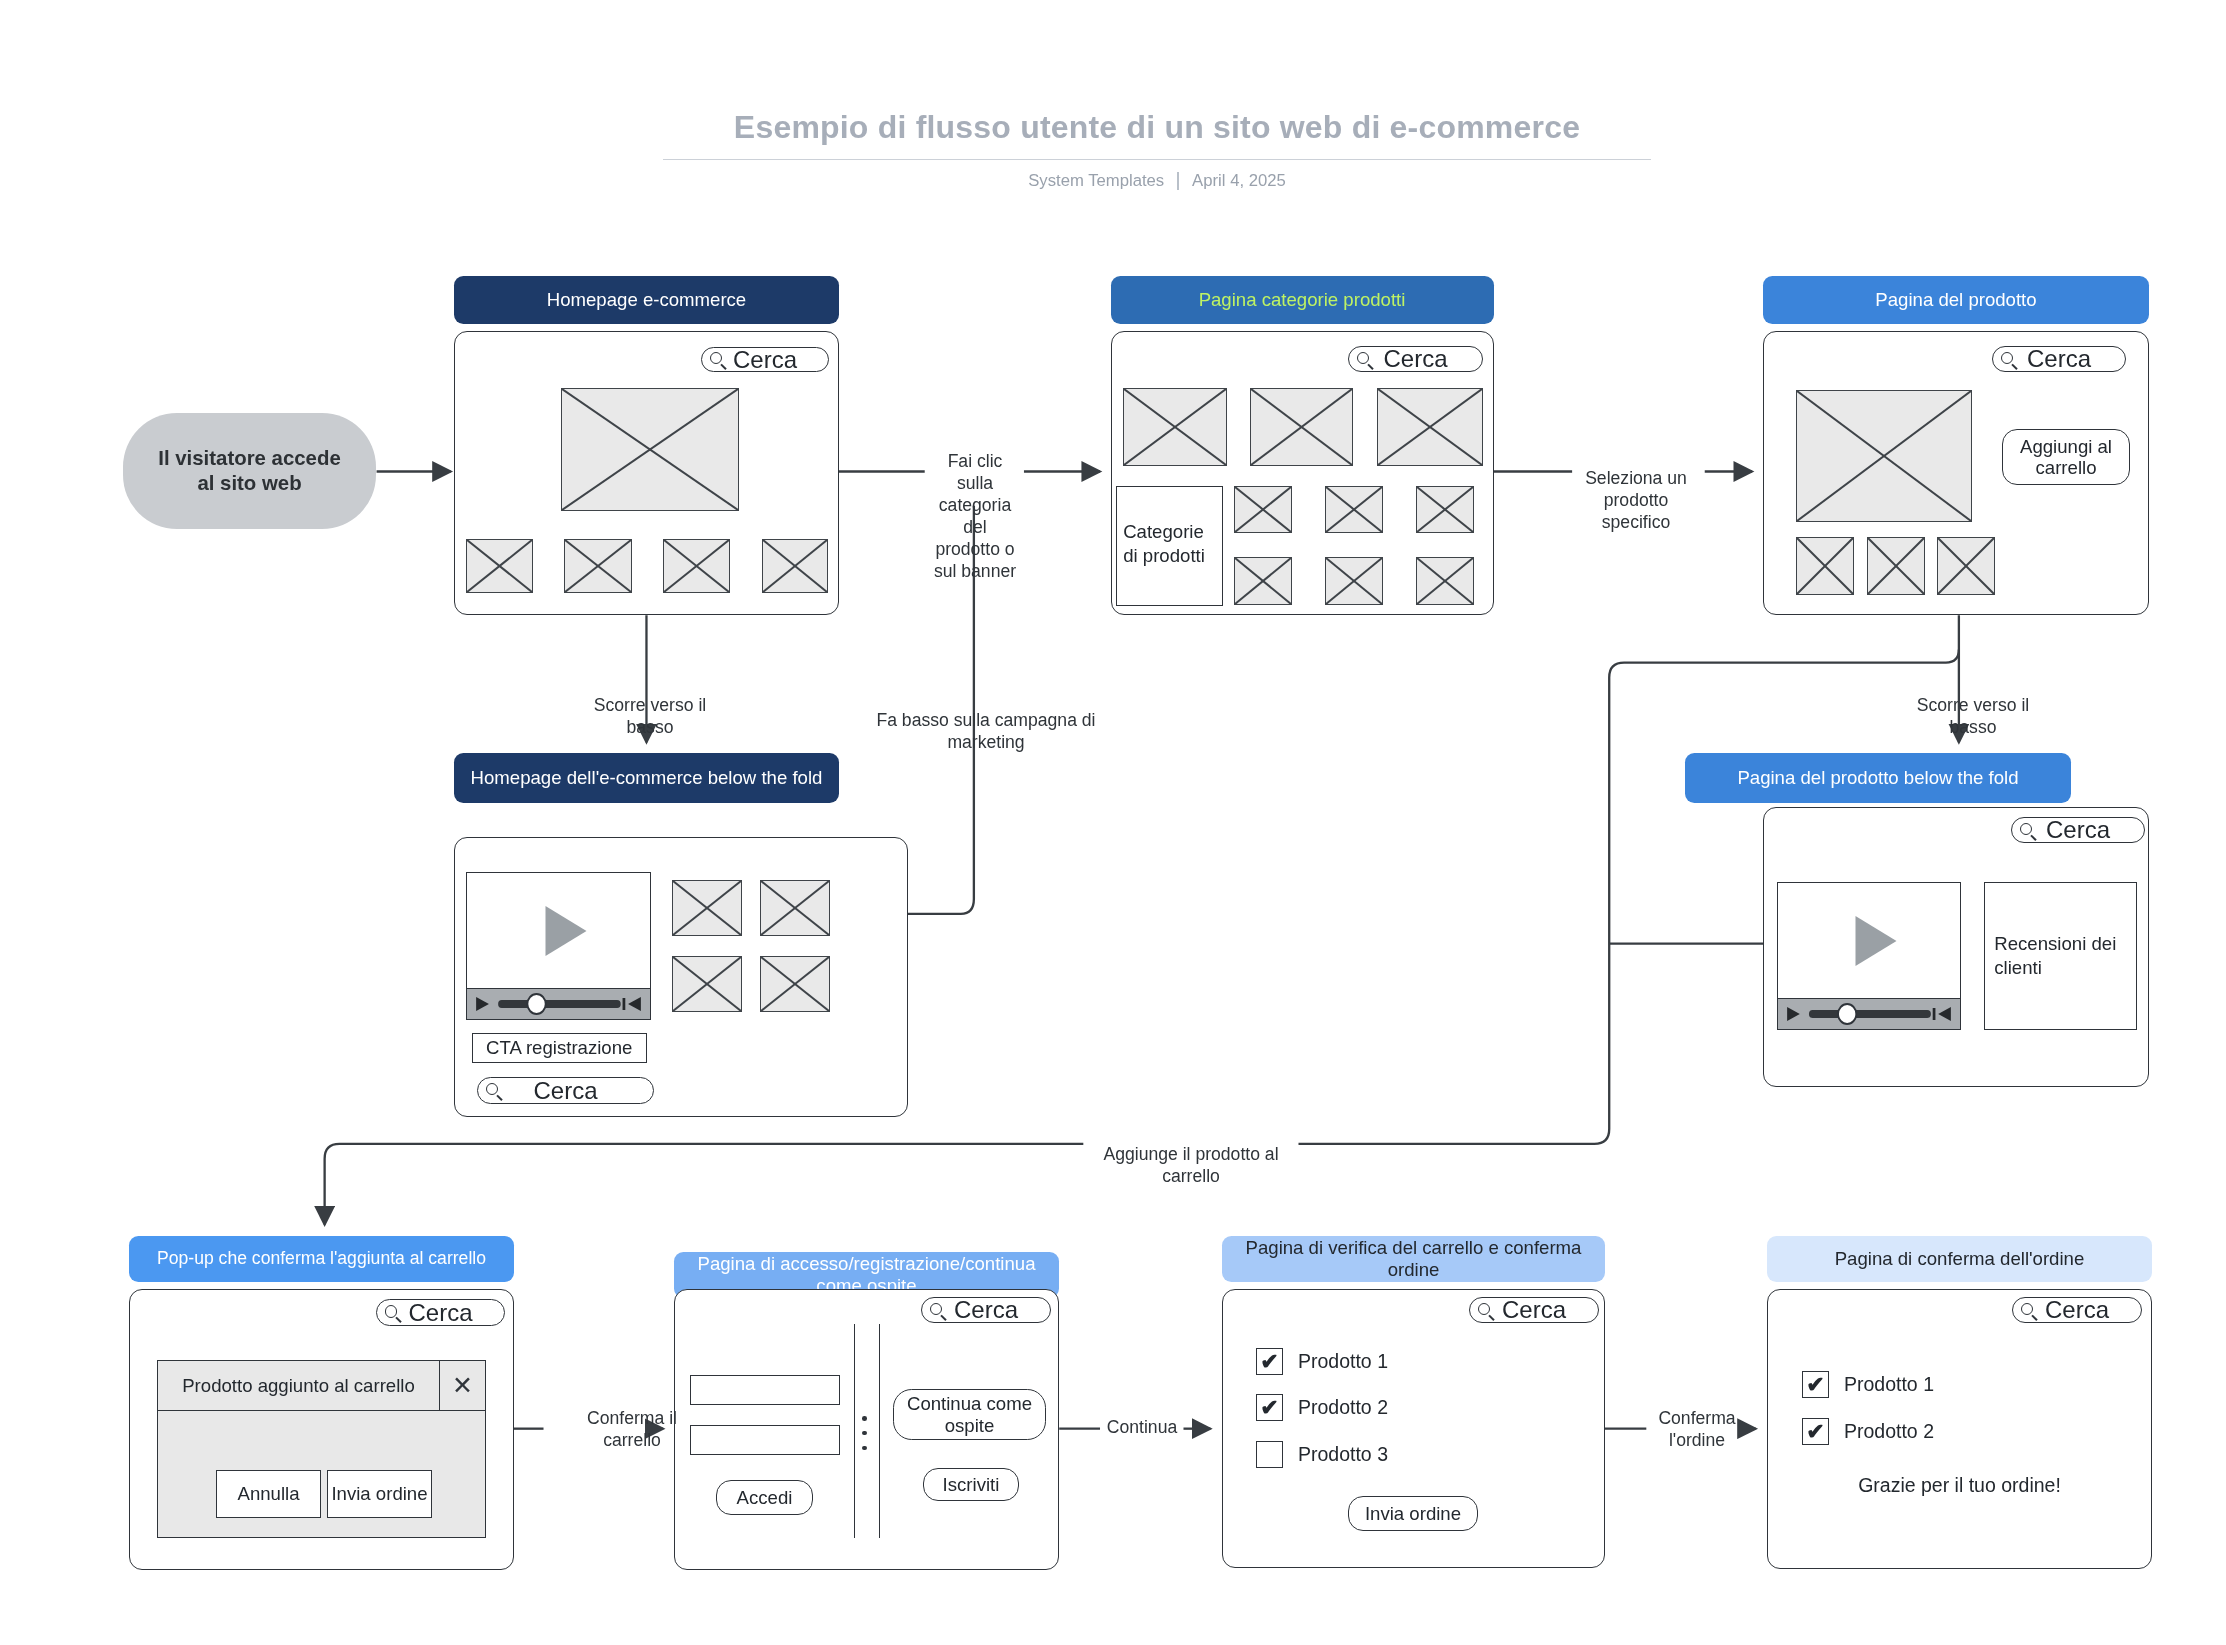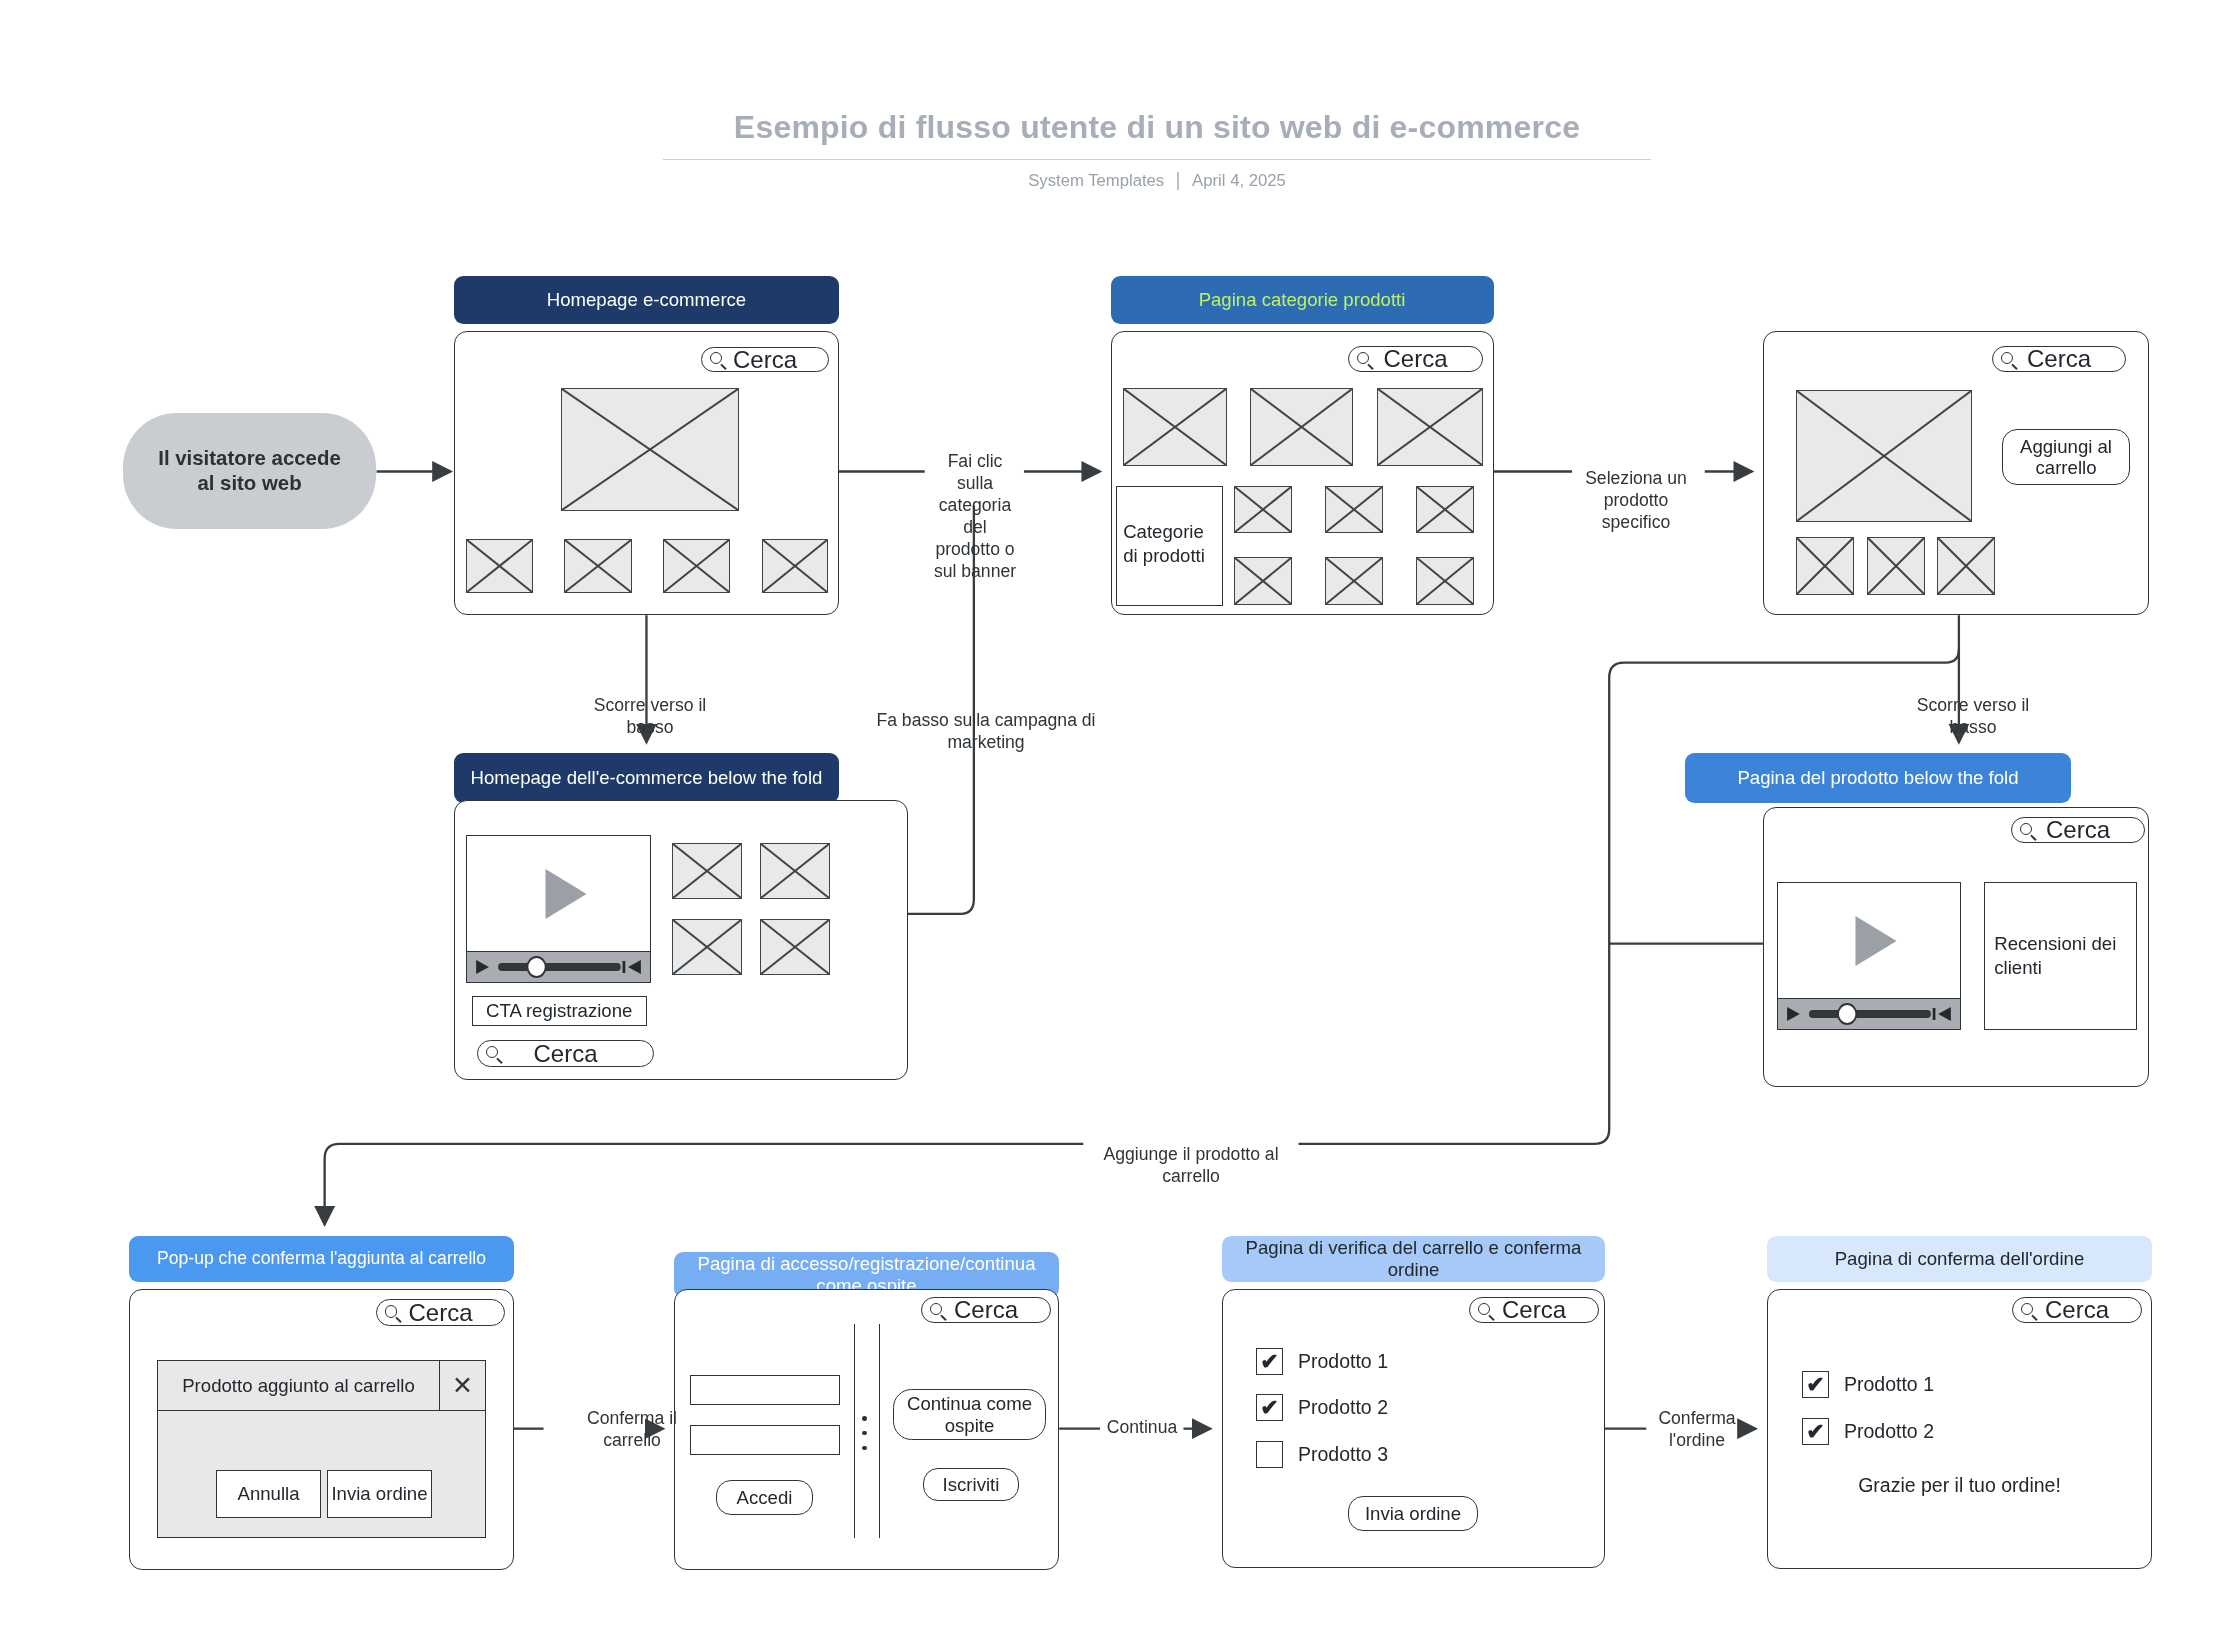--- a/index.html
+++ b/index.html
@@ -217,20 +217,23 @@
         </svg>
       </div>
     <div class="xbox" style="left:304px;top:225px;width:58px;height:48px;">
         <svg viewBox="0 0 10 10" preserveAspectRatio="none">
           <line x1="0" y1="0" x2="10" y2="10"></line>
           <line x1="10" y1="0" x2="0" y2="10"></line>
         </svg>
       </div>
   </div>
 
+  <div class="node-header" style="left: 1763px; top: 276px; width: 386px; height: 48px; background: rgb(59, 132, 218); color: rgb(255, 255, 255);">
+    <span>Pagina del prodotto</span>
+  </div>
   <div class="node-body" style="left:1763px;top:331px;width:386px;height:284px;">
     <div class="search" style="left:228px;top:14px;width:134px;height:26px;">
       <span class="mag"></span>
       <span>Cerca</span>
     </div>
     <div class="xbox" style="left:32px;top:58px;width:176px;height:132px;">
         <svg viewBox="0 0 10 10" preserveAspectRatio="none">
           <line x1="0" y1="0" x2="10" y2="10"></line>
           <line x1="10" y1="0" x2="0" y2="10"></line>
         </svg>
@@ -254,21 +257,21 @@
         <svg viewBox="0 0 10 10" preserveAspectRatio="none">
           <line x1="0" y1="0" x2="10" y2="10"></line>
           <line x1="10" y1="0" x2="0" y2="10"></line>
         </svg>
       </div>
   </div>
 
   <div class="node-header" style="left: 454px; top: 753px; width: 385px; height: 50px; background: rgb(29, 58, 104); color: rgb(255, 255, 255);">
     <span>Homepage dell'e-commerce below the fold</span>
   </div>
-  <div class="node-body" style="left:454px;top:800px;width:454px;height:280px;">
+  <div class="node-body" style="left:454px;top:837px;width:454px;height:280px;">
     <div class="video" style="left:11px;top:34px;width:185px;height:148px;">
       <span class="vplay"></span>
       <div class="vbar">
         <svg viewBox="0 0 200 30" preserveAspectRatio="none">
           <polygon points="10,8 10,22 24,15" fill="#26292c"></polygon>
           <line x1="38" y1="15" x2="164" y2="15" stroke="#33373b" stroke-width="8" stroke-linecap="round"></line>
           <circle cx="76" cy="15" r="10" fill="#ffffff" stroke="#2f343a" stroke-width="2"></circle>
           <rect x="170" y="9" width="3" height="12" fill="#26292c"></rect>
           <polygon points="190,8 190,22 176,15" fill="#26292c"></polygon>
         </svg>

